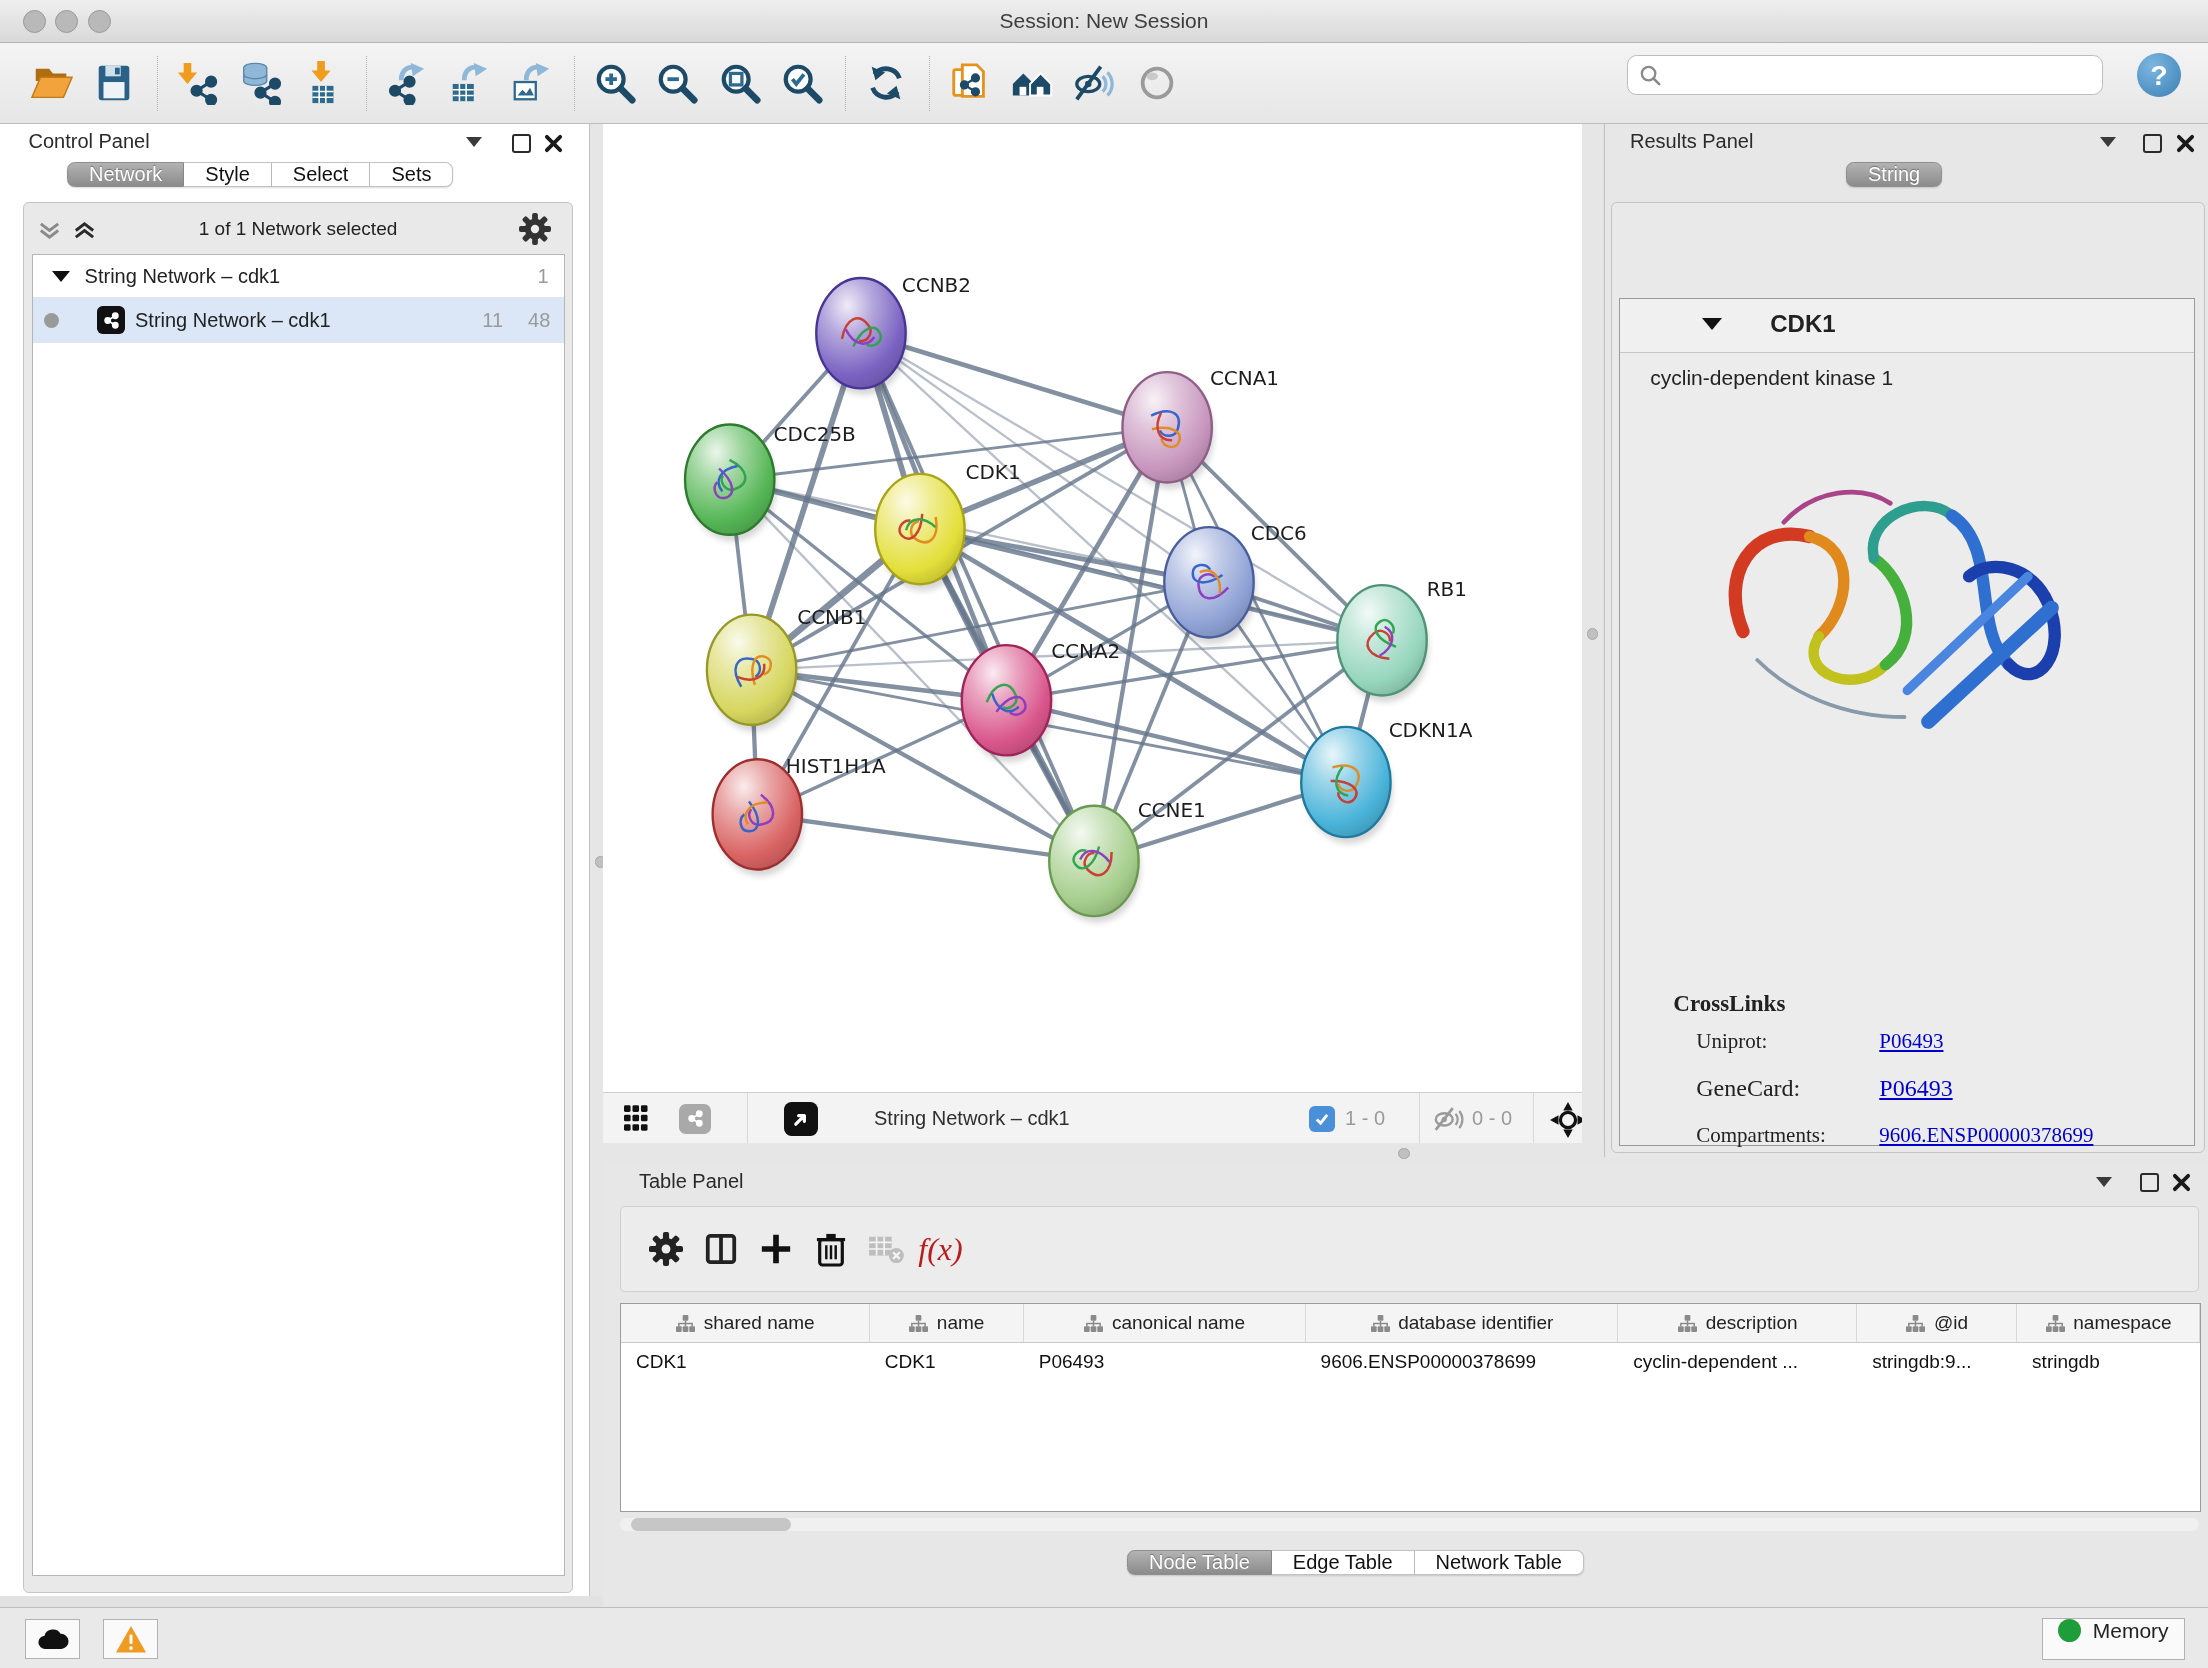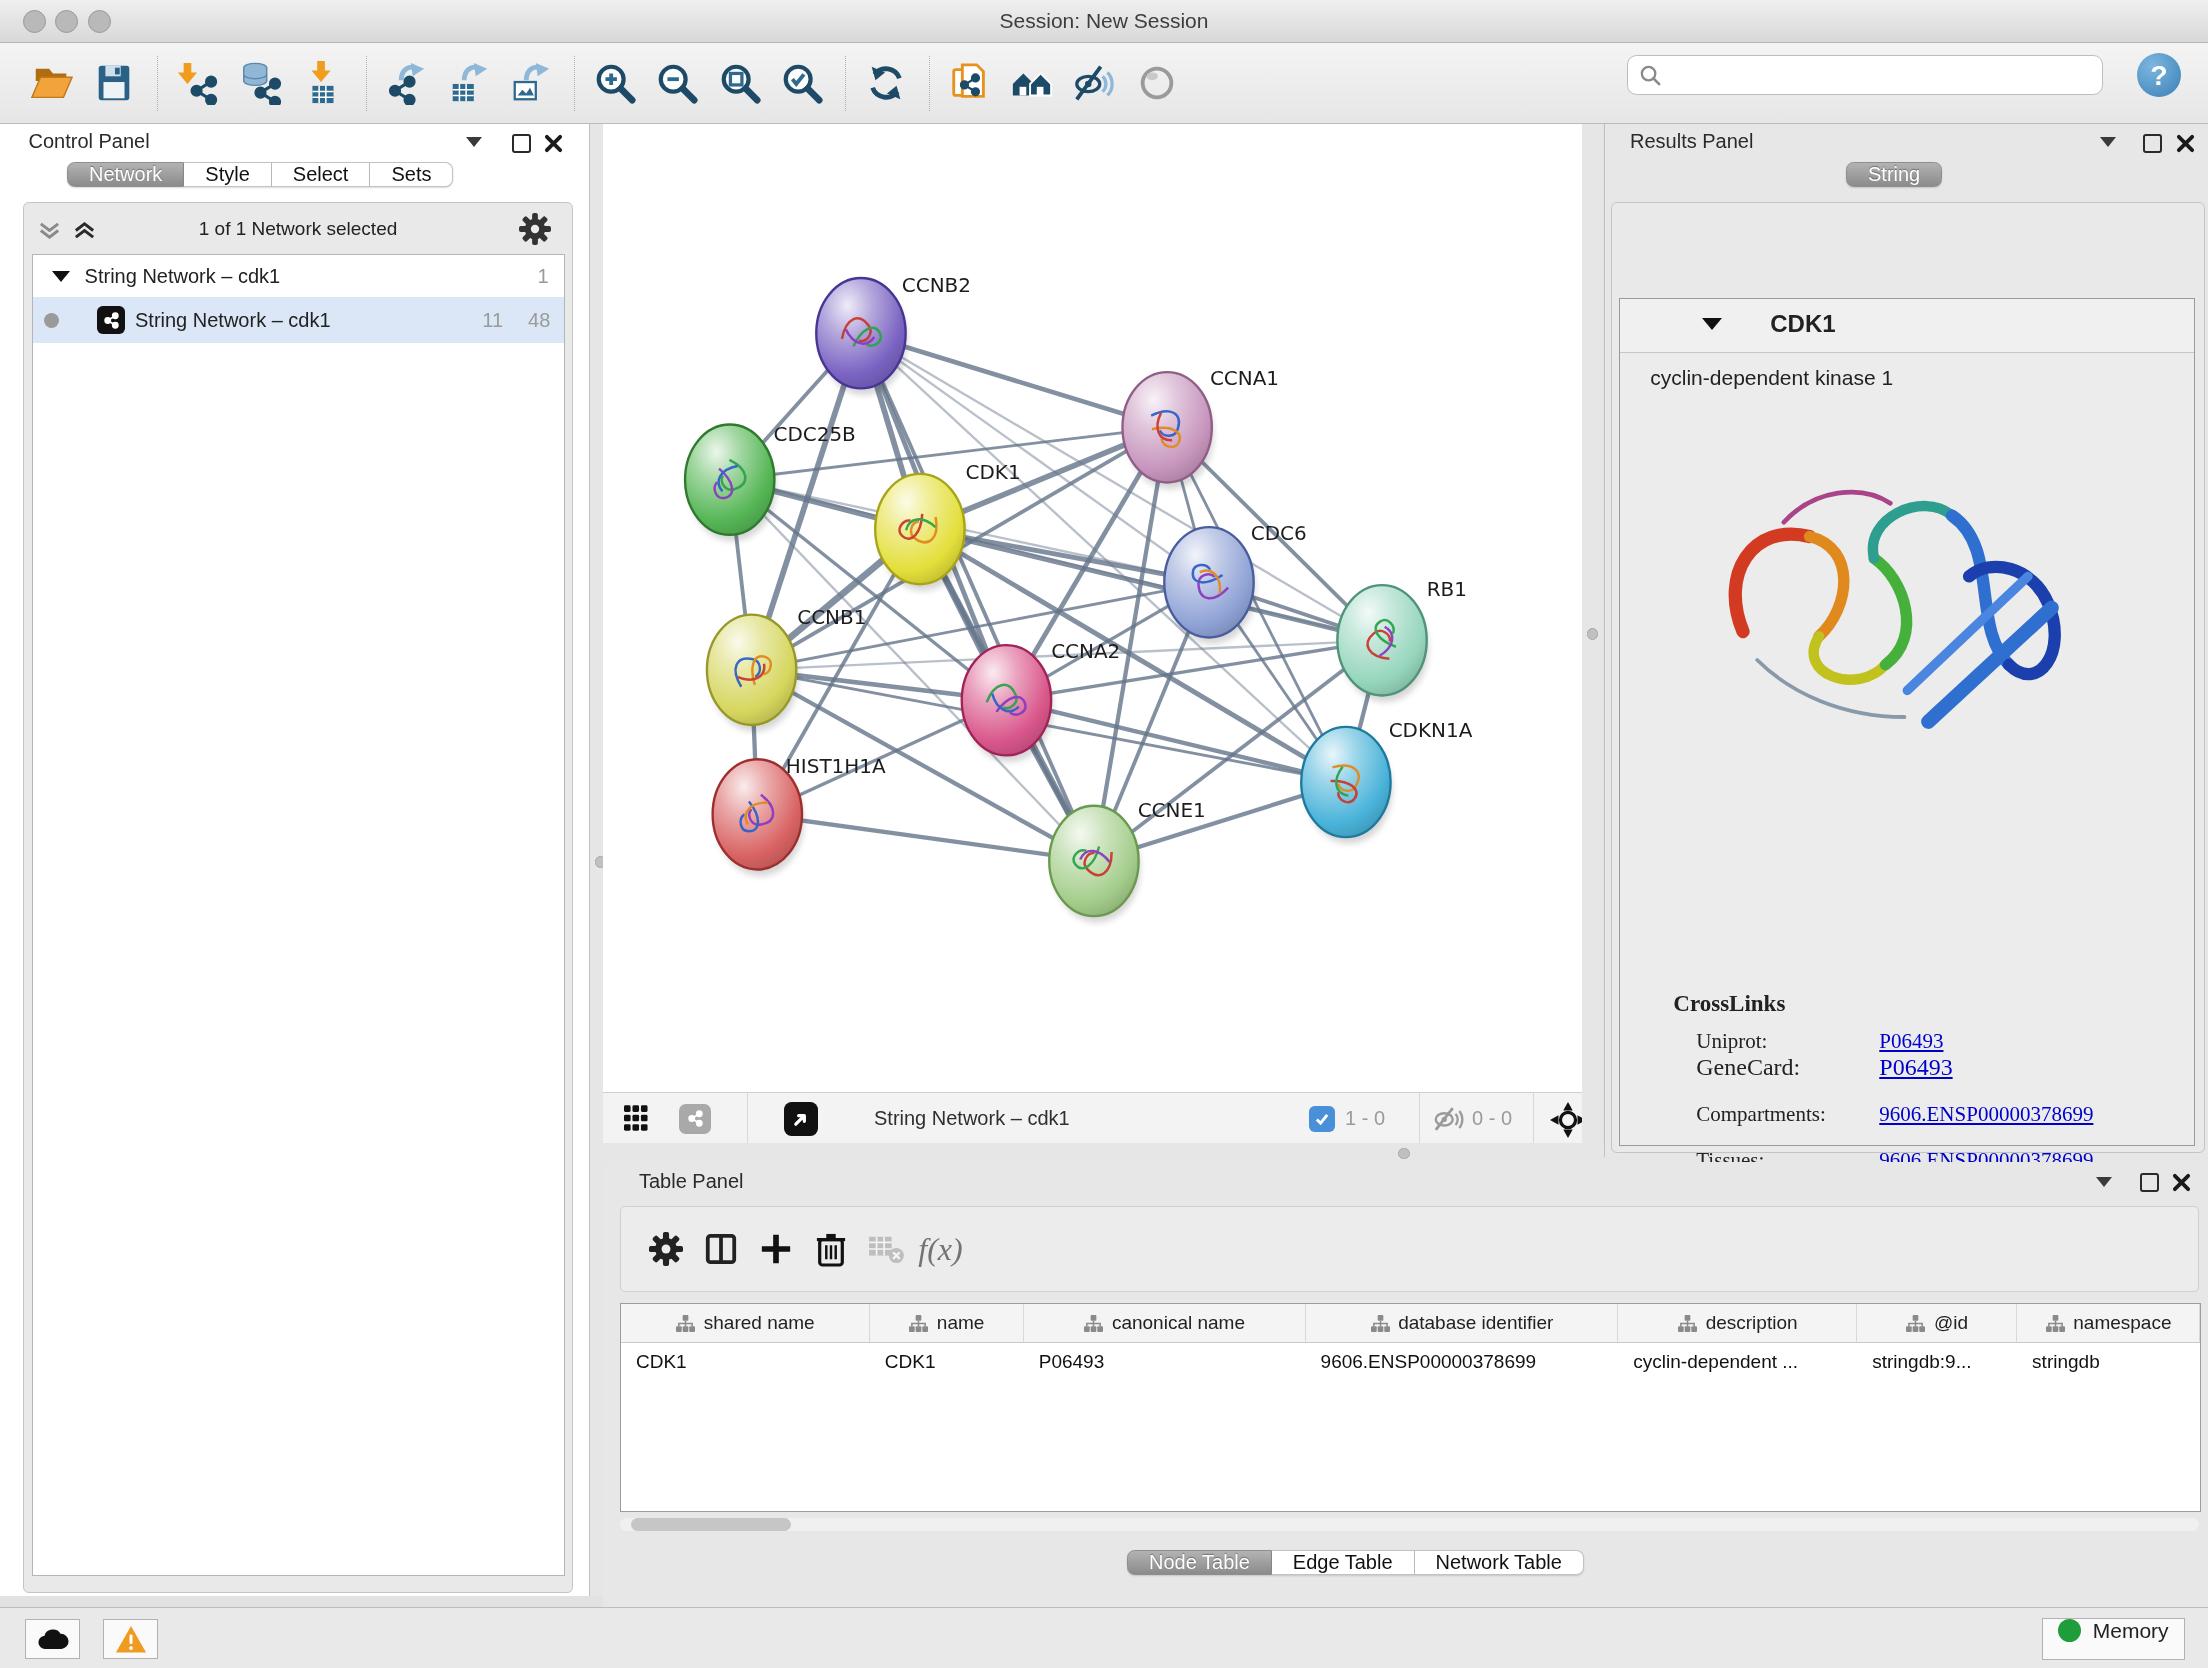--- a/index.html
+++ b/index.html
@@ -692,21 +692,21 @@
           <path d="M325 245 C355 275 388 232 366 180 C350 142 305 132 283 152" stroke="#1c3fae" stroke-width="13"></path>
           <path d="M240 305 L370 185" stroke="#2f6fd0" stroke-width="15"></path>
           <path d="M218 272 L345 152" stroke="#4a86e0" stroke-width="10"></path>
           <path d="M60 240 C95 275 150 300 215 300" stroke="#8899aa" stroke-width="4"></path>
           <path d="M88 95 C120 60 170 55 200 75" stroke="#aa4488" stroke-width="5"></path>
         </g>
       </svg>
 
       <div class="abs serif" style="left:53px;top:692px;font-size:23px;font-weight:bold;">CrossLinks</div>
       <div class="abs" id="crosslinks" style="left:76px;top:730px;width:476px;">
-          <div class="serif" style="display: flex; font-size: 21px;">
+          <div class="serif" style="display: flex; margin-bottom: 21px; font-size: 21px;">
             <span style="width: 183px;">Uniprot:</span>
             <a class="xlink">P06493</a>
           </div>
           <div class="serif" style="display: flex; margin-bottom: 21px; font-size: 24px;">
             <span style="width: 183px;">GeneCard:</span>
             <a class="xlink">P06493</a>
           </div>
           <div class="serif" style="display: flex; margin-bottom: 21px; font-size: 21px;">
             <span style="width: 183px;">Compartments:</span>
             <a class="xlink">9606.ENSP00000378699</a>
@@ -771,21 +771,21 @@
         <svg width="38" height="32" viewBox="0 0 40 34">
           <g opacity="0.45">
             <rect x="2" y="4" width="24" height="20" fill="#888"></rect>
             <path d="M2 10 h24 M2 17 h24 M10 4 v20 M18 4 v20" stroke="#fff" stroke-width="1.8"></path>
             <circle cx="31" cy="24" r="8" fill="#888"></circle>
             <path d="M27.5 20.5 l7 7 M34.5 20.5 l-7 7" stroke="#fff" stroke-width="2.4"></path>
           </g>
         </svg>
       </div>
       <div class="tp-tool">
-        <span style="font-family:'Liberation Serif',serif;font-style:italic;font-size:32px;color:#737373;">f(x)</span>
+        <span style="font-family:'Liberation Serif',serif;font-style:italic;font-size:32px;color:#b91c1c;">f(x)</span>
       </div>
     </div>
 
   <div class="abs tbl" style="left:17px;top:141px;width:1579px;height:207px;">
     <div id="tbl-head" style="display:flex;border-bottom:1px solid #c9c9c9;">
         <div class="th" style="width: 249px;">
           <svg width="21" height="19" viewBox="0 0 22 20">
             <g fill="#8a8a8a">
               <rect x="8" y="1" width="6" height="6" rx="1"></rect>
               <rect x="1" y="13" width="6" height="6" rx="1"></rect>

